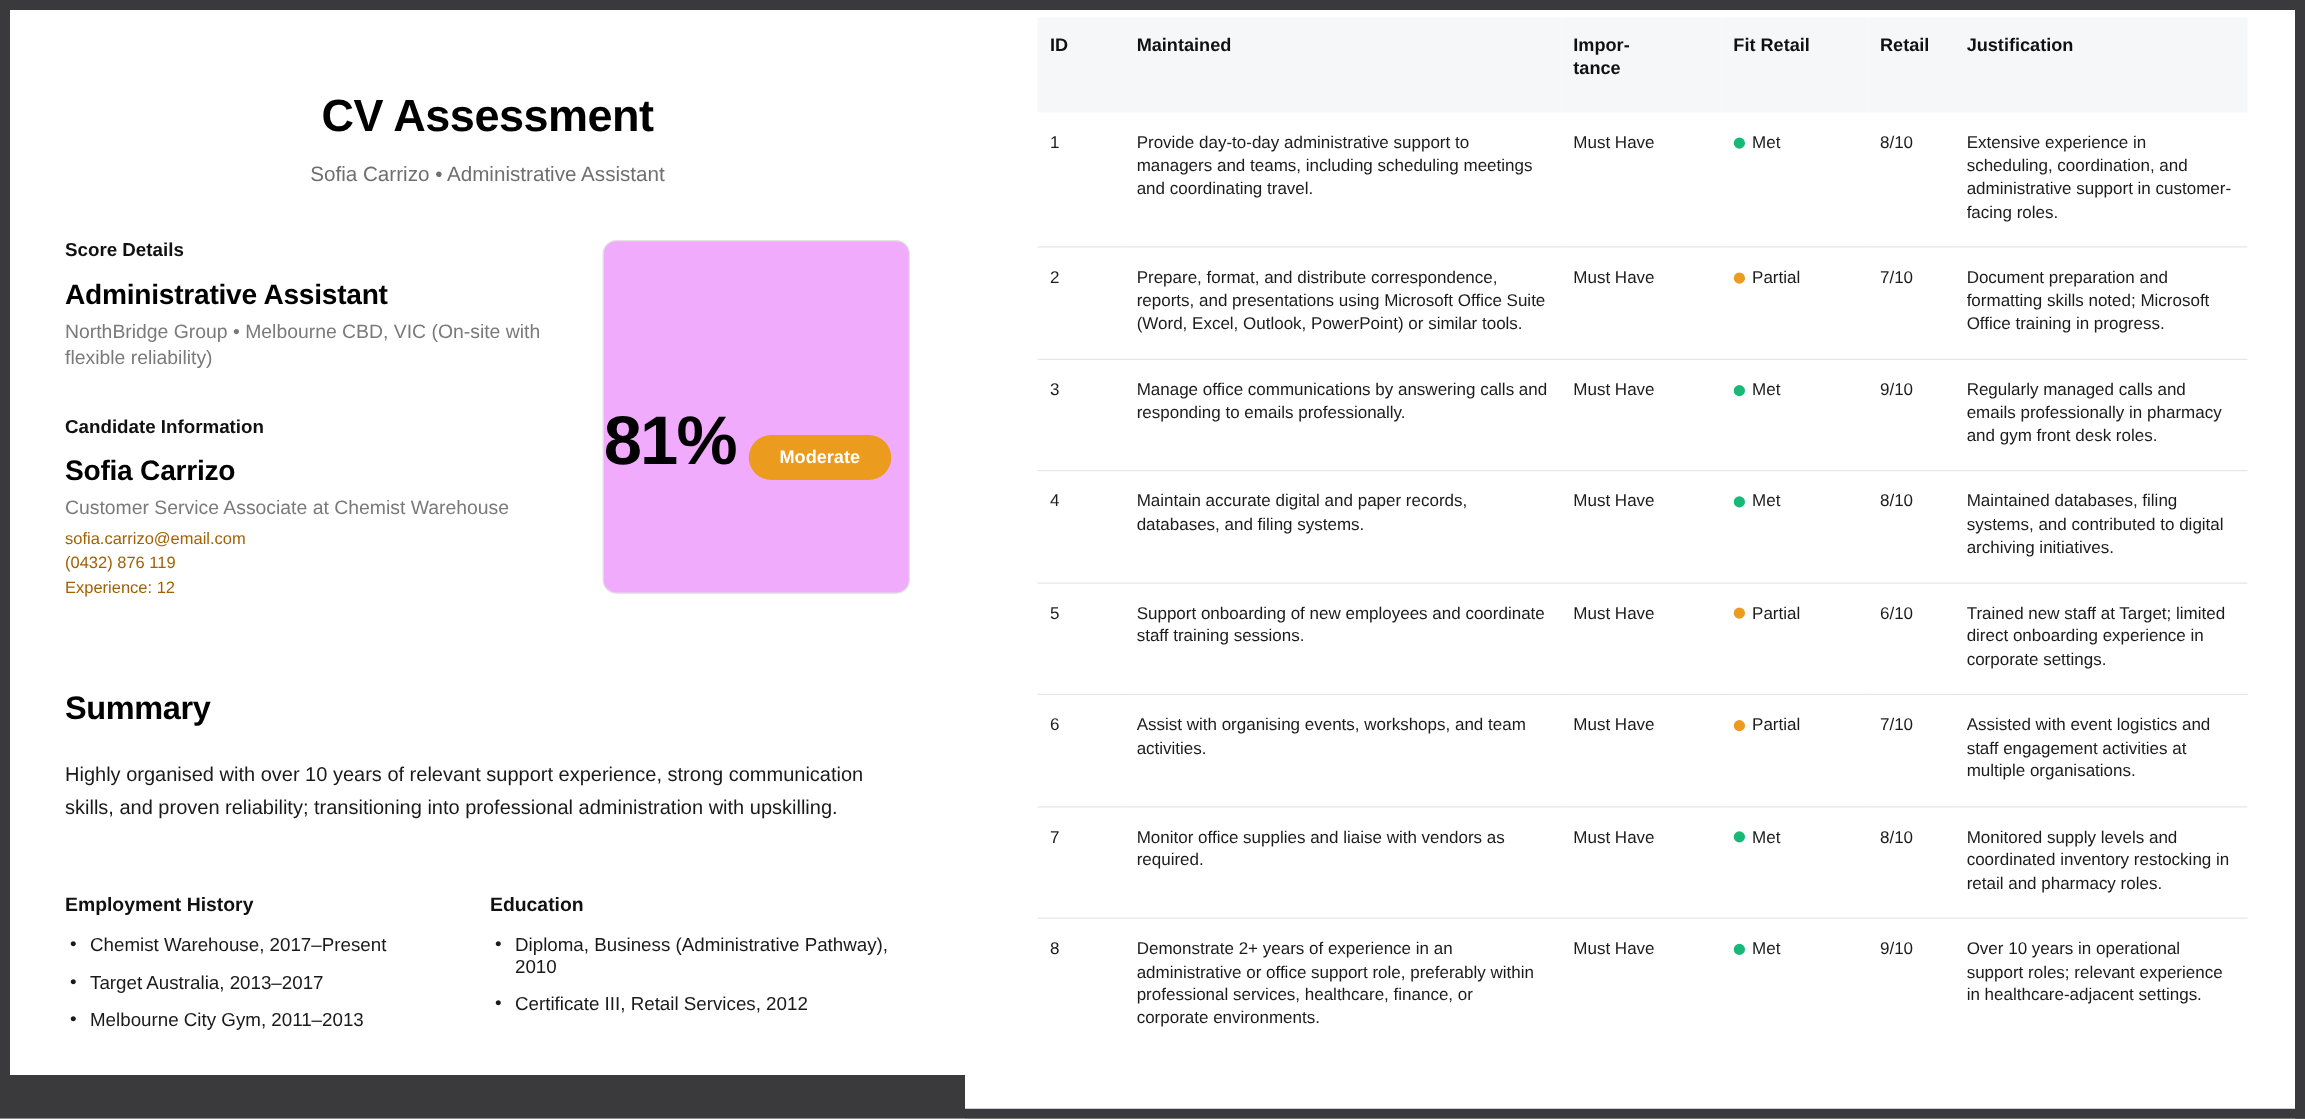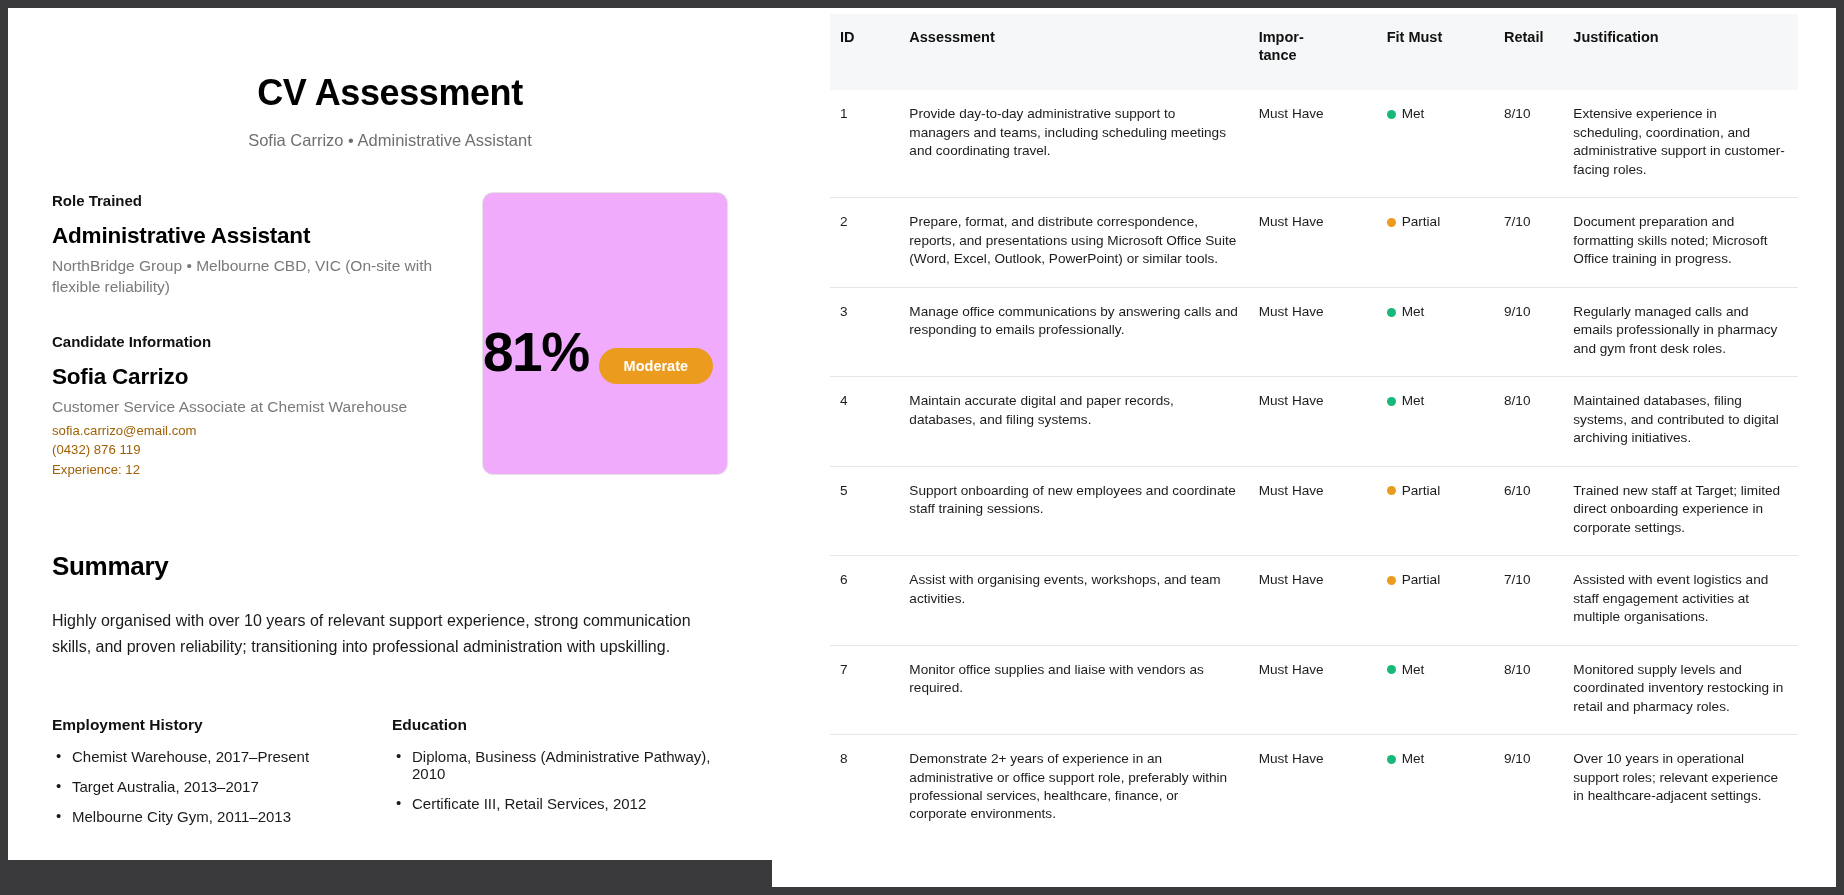--- a/index.html
+++ b/index.html
@@ -215,21 +215,21 @@
 
   <div class="left-pane">
     <div class="left-inner">
 
       <div class="doc-title">CV Assessment</div>
       <div class="doc-subtitle">Sofia Carrizo • Administrative Assistant</div>
 
       <div class="info-grid">
         <div class="info-left">
 
-          <div class="section-label">Role Trained</div>
+          <div class="section-label">Score Details</div>
           <div class="big-name">Administrative Assistant</div>
           <div class="muted-line">NorthBridge Group • Melbourne CBD, VIC (On-site with flexible reliability)</div>
 
           <div class="gap-32"></div>
 
           <div class="section-label">Candidate Information</div>
           <div class="big-name">Sofia Carrizo</div>
           <div class="muted-line">Customer Service Associate at Chemist Warehouse</div>
           <div class="contact-block">
             <div>sofia.carrizo@email.com</div>
@@ -277,26 +277,26 @@
           <col class="c-id">
             <col class="c-req">
             <col class="c-imp">
           <col class="c-fit">
             <col class="c-score">
             <col class="c-just">
         </colgroup>
         <thead>
           <tr>
             <th>ID</th>
-            <th>Assessment</th>
+            <th>Maintained</th>
             <th>
               <span>Impor-</span><br>
               <span>tance</span>
             </th>
-            <th>Fit Must</th>
+            <th>Fit Retail</th>
             <th>Retail</th>
             <th>Justification</th>
           </tr>
         </thead>
         <tbody id="req-body">
             <tr>
               <td>1</td>
               <td>Provide day-to-day administrative support to managers and teams, including scheduling meetings and coordinating travel.</td>
               <td>Must Have</td>
               <td><span class="fit">

